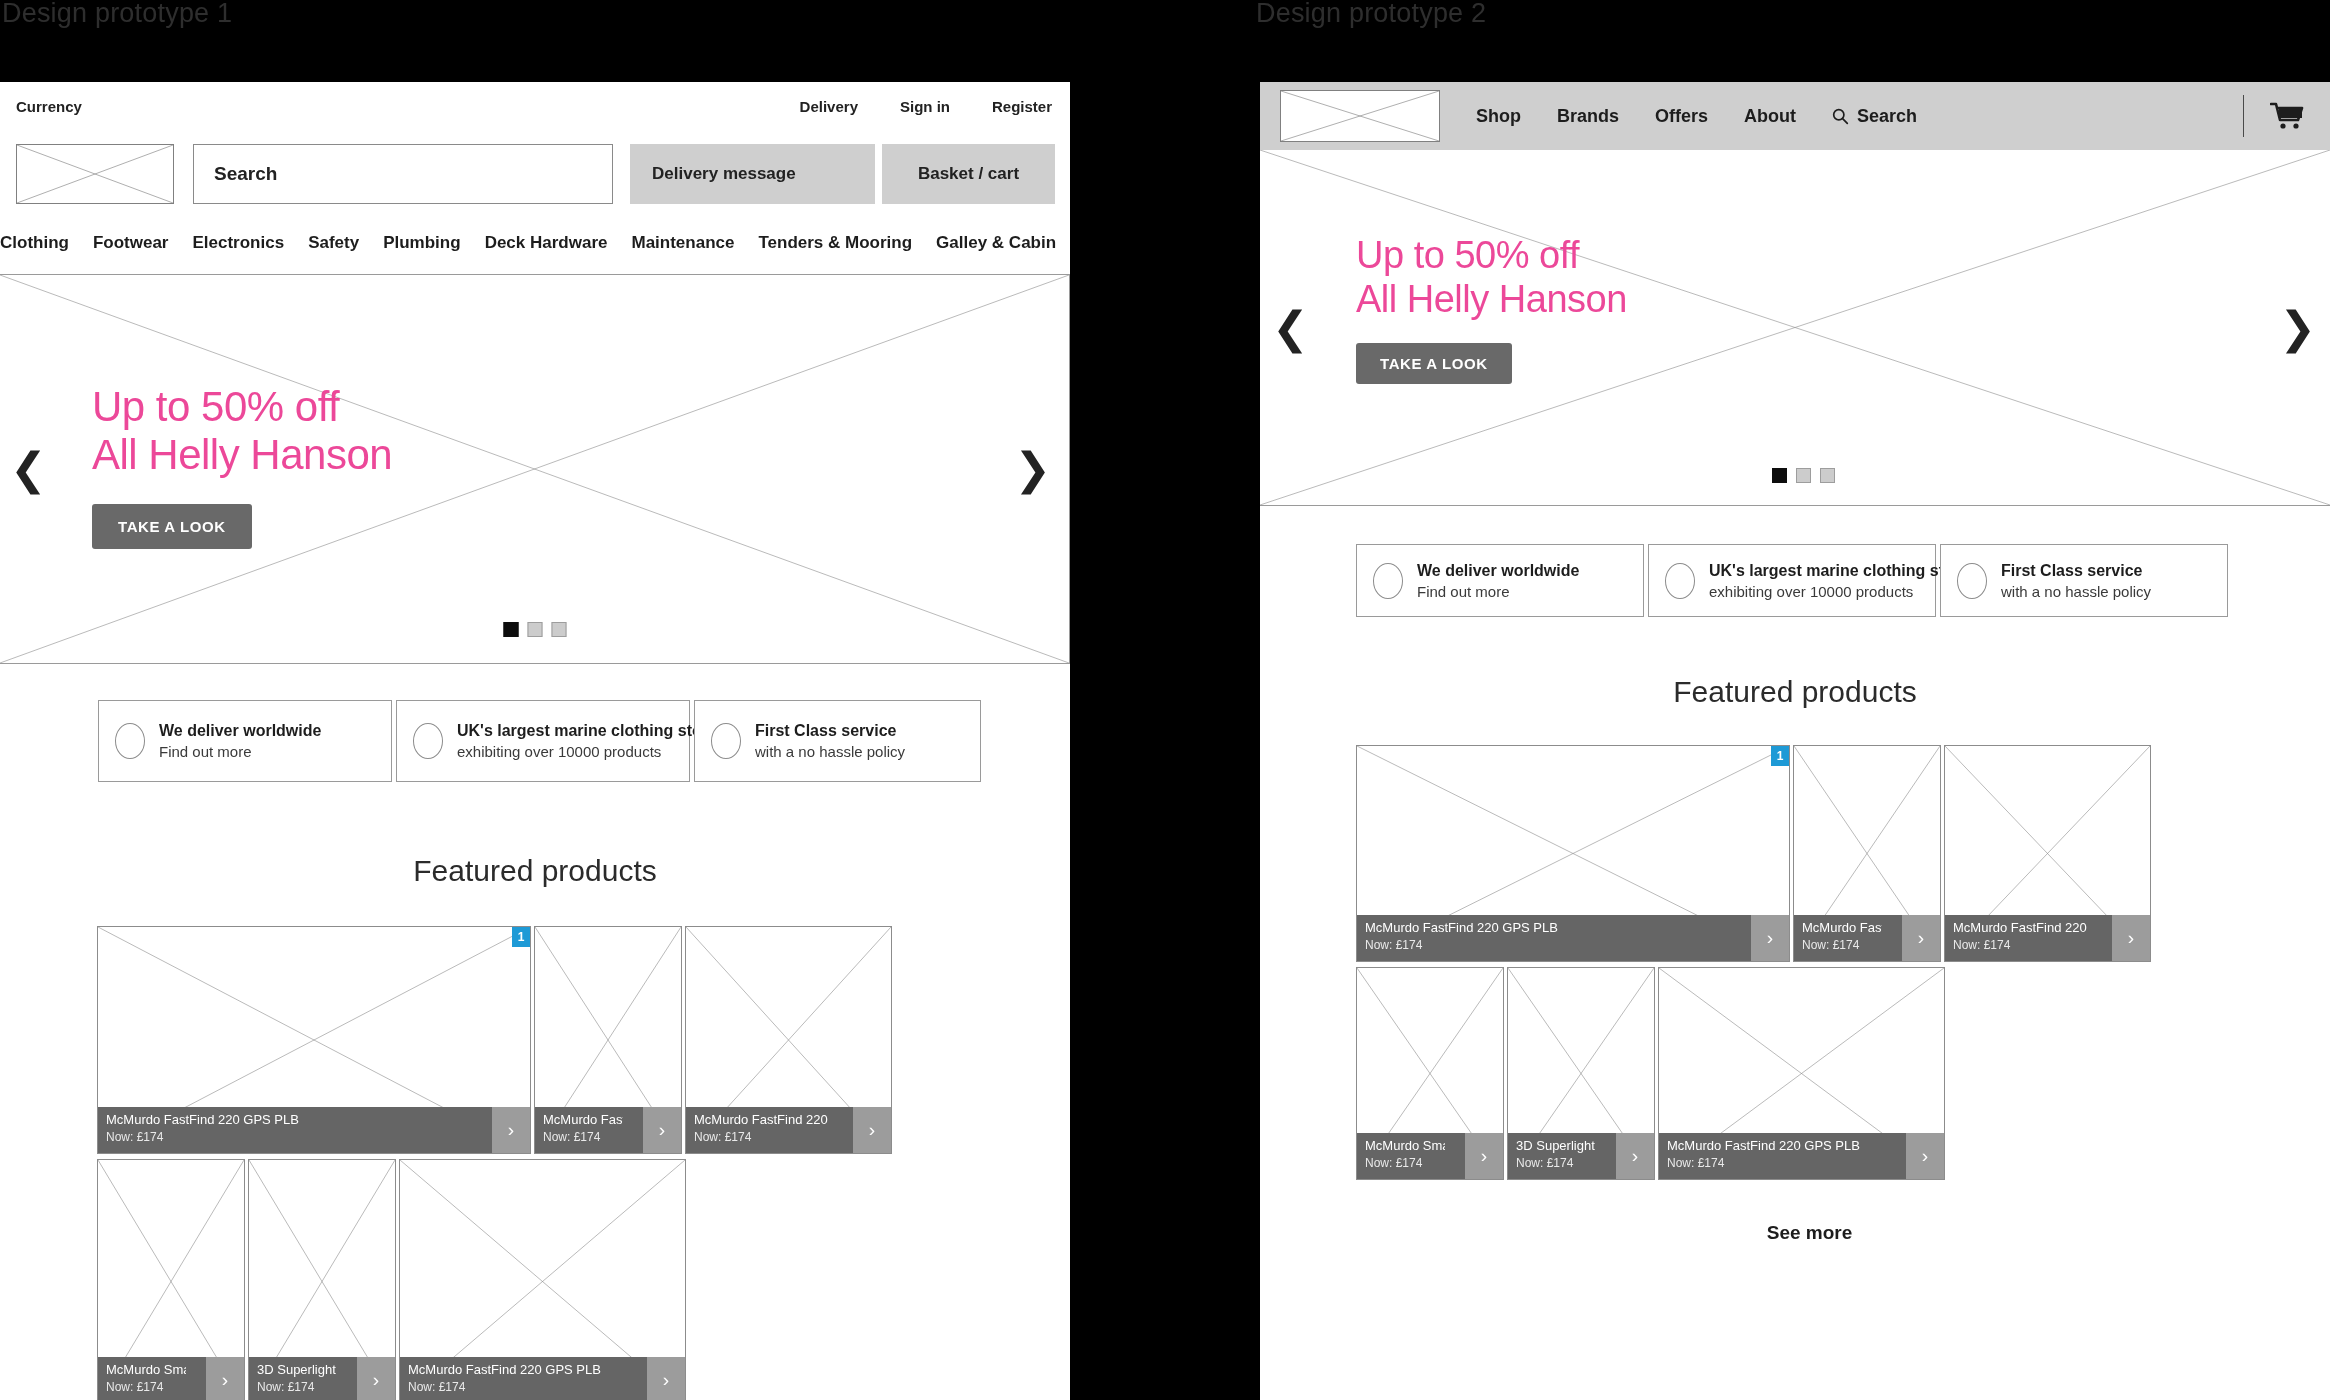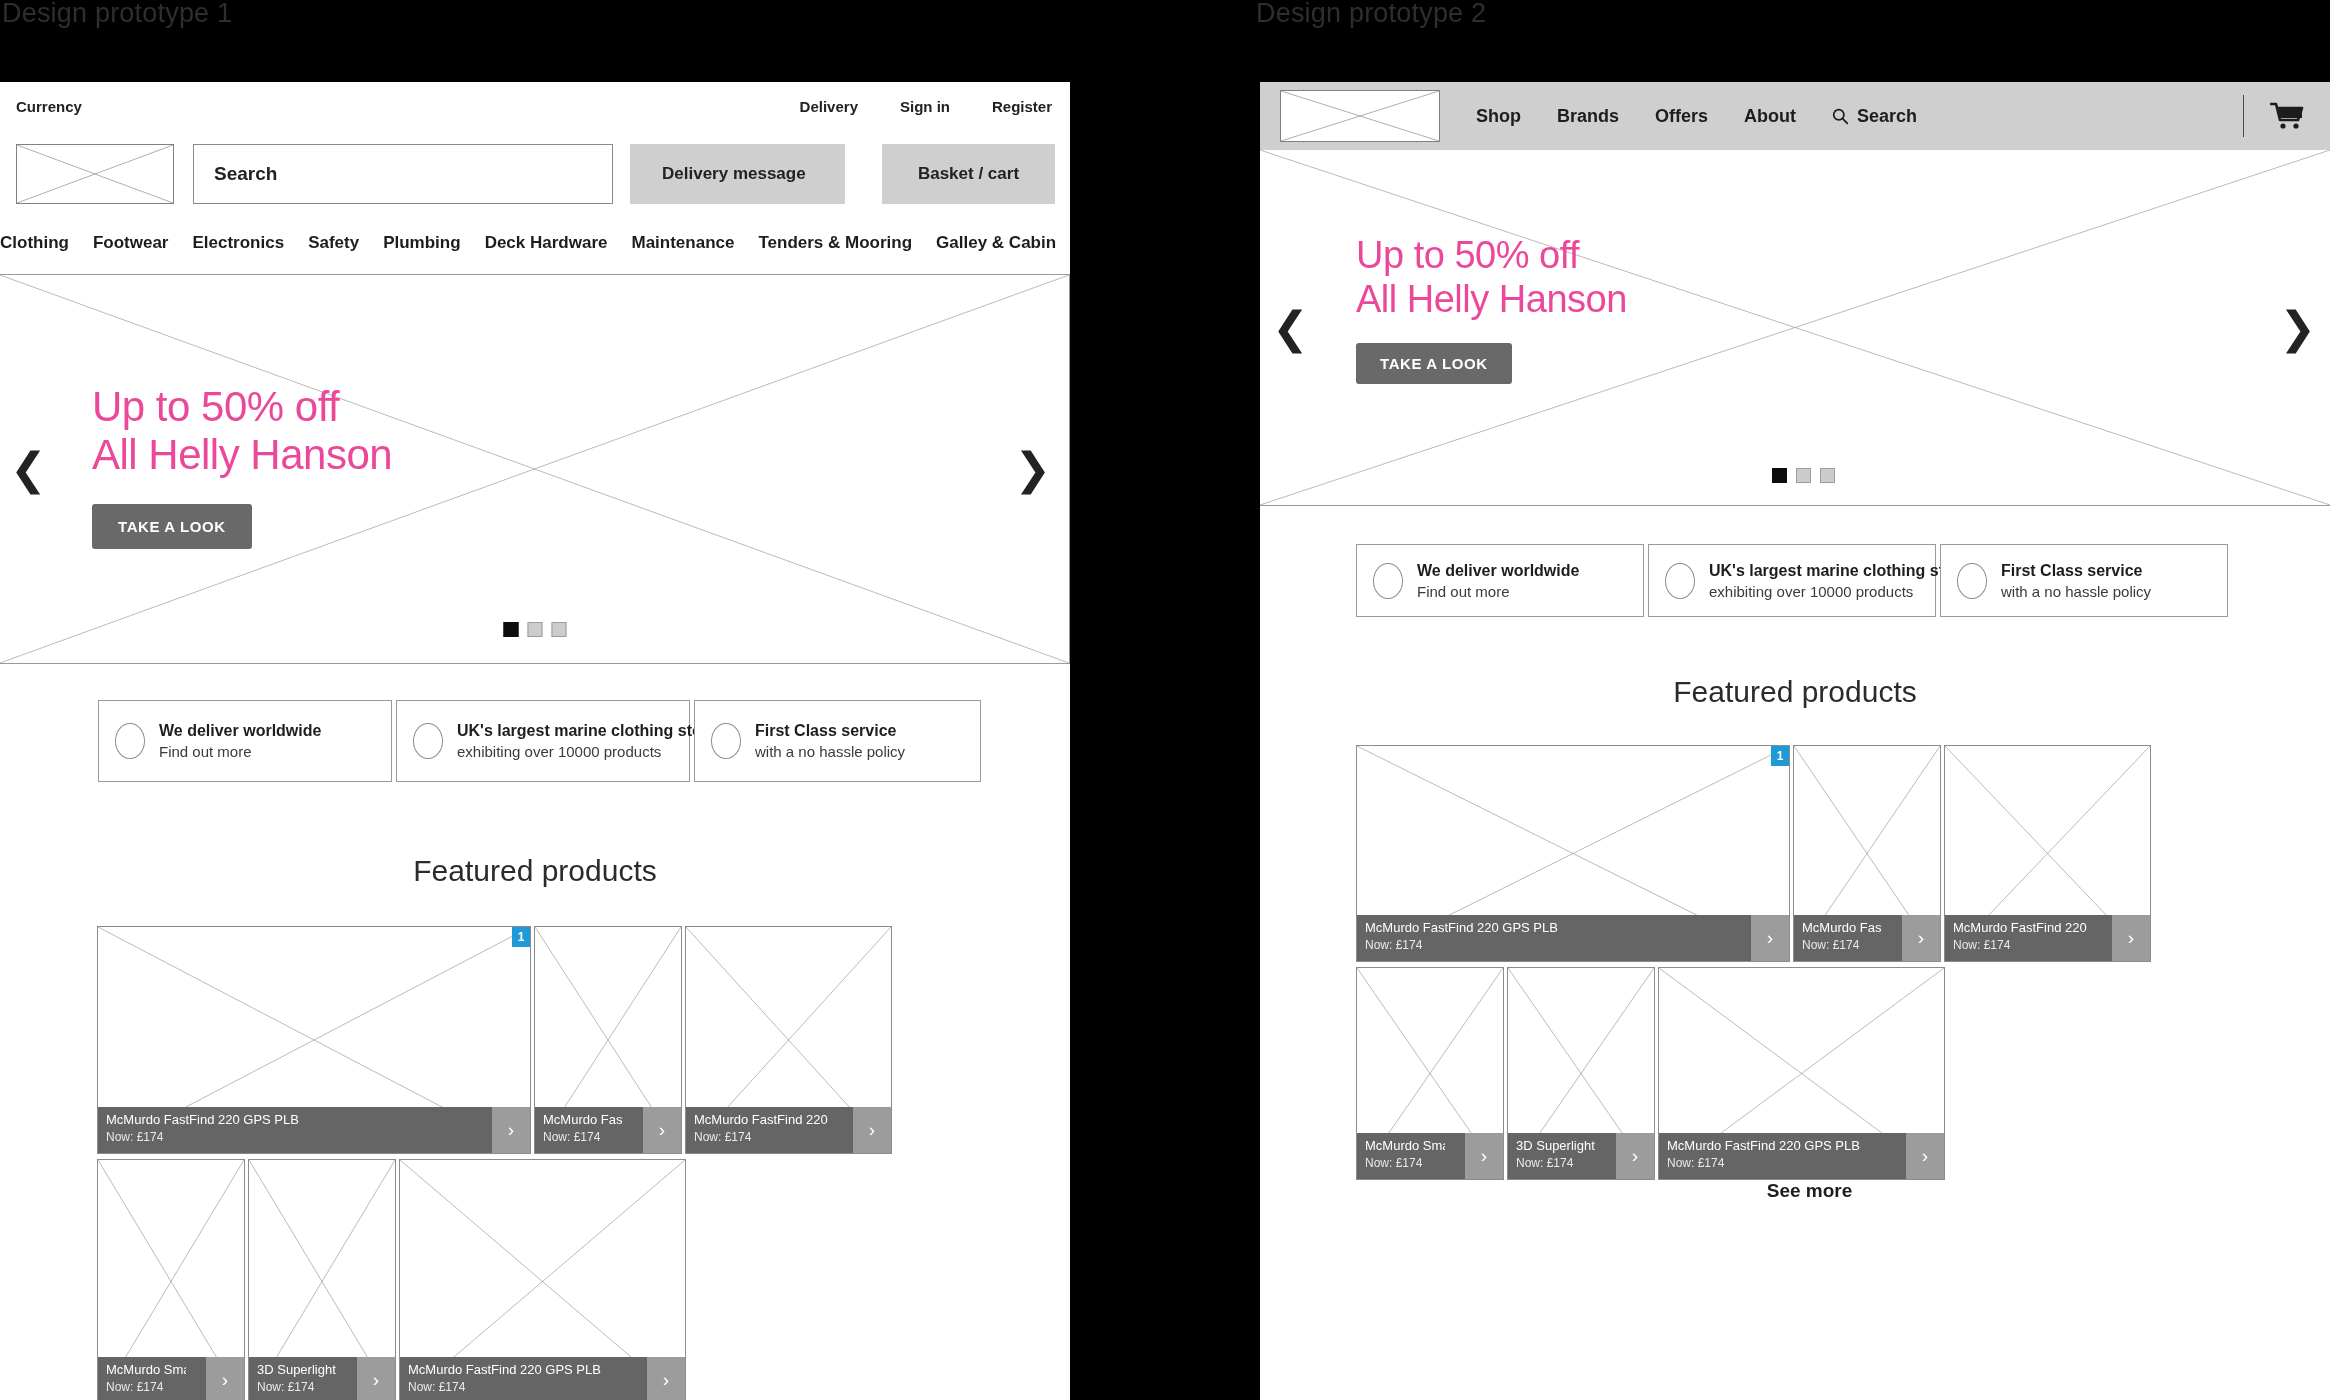--- a/index.html
+++ b/index.html
@@ -40,22 +40,22 @@
 
   .p1-searchrow { position:relative; height: 72px; }
   .p1-logo { position:absolute; left: 16px; top: 4px; width: 158px; height: 60px; }
   .p1-search {
     position:absolute; left: 193px; top: 4px; width: 420px; height: 60px;
     border:1px solid #8a8a8a; background:#fff;
     display:flex; align-items:center; padding-left: 20px;
     font-size: 19px; font-weight: bold; color:#222;
   }
   .p1-delivery {
-    position:absolute; left: 630px; top: 4px; width: 215px; height: 60px;
-    background:#cfcfcf; display:flex; align-items:center; padding-left: 32px;
+    position:absolute; left: 630px; top: 4px; width: 245px; height: 60px;
+    background:#cfcfcf; display:flex; align-items:center; padding-left: 22px;
     font-size: 17px; font-weight: bold; color:#222;
   }
   .p1-basket {
     position:absolute; left: 882px; top: 4px; width: 173px; height: 60px;
     background:#cfcfcf; display:flex; align-items:center; justify-content:center;
     font-size: 17px; font-weight: bold; color:#222;
   }
 
   .p1-catnav {
     position:relative; height: 62px; display:flex; align-items:center;
@@ -501,16 +501,16 @@
           <div class="cardbar">
             <div class="info">
               <div class="pname">McMurdo FastFind 220 GPS PLB</div>
               <div class="pprice">Now: £174</div>
             </div>
             <div class="chev">›</div>
           </div>
         </div>
       </div>
 
-    <div class="seemore" style=" padding-left: 29px;">See more</div>
+    <div class="seemore" style="margin-top: 42px; padding-left: 29px;">See more</div>
   </div>
 
 </div>
 
 </body></html>

